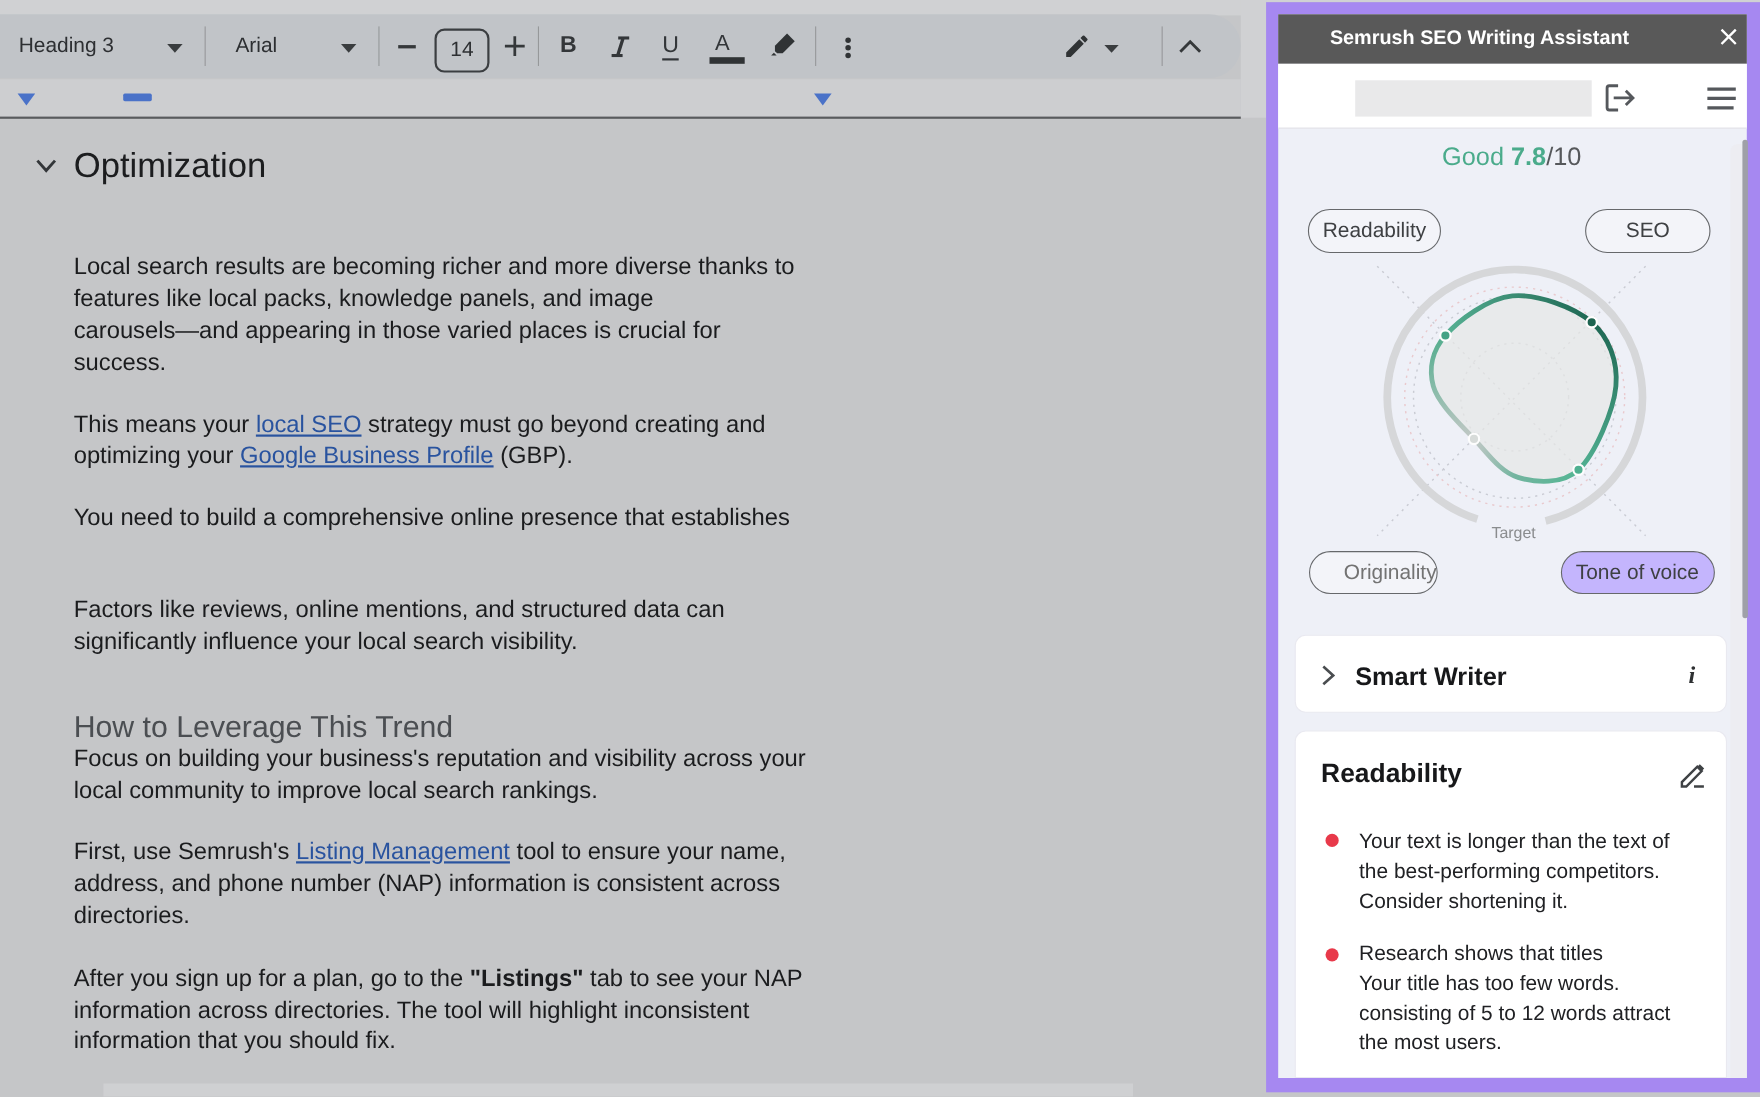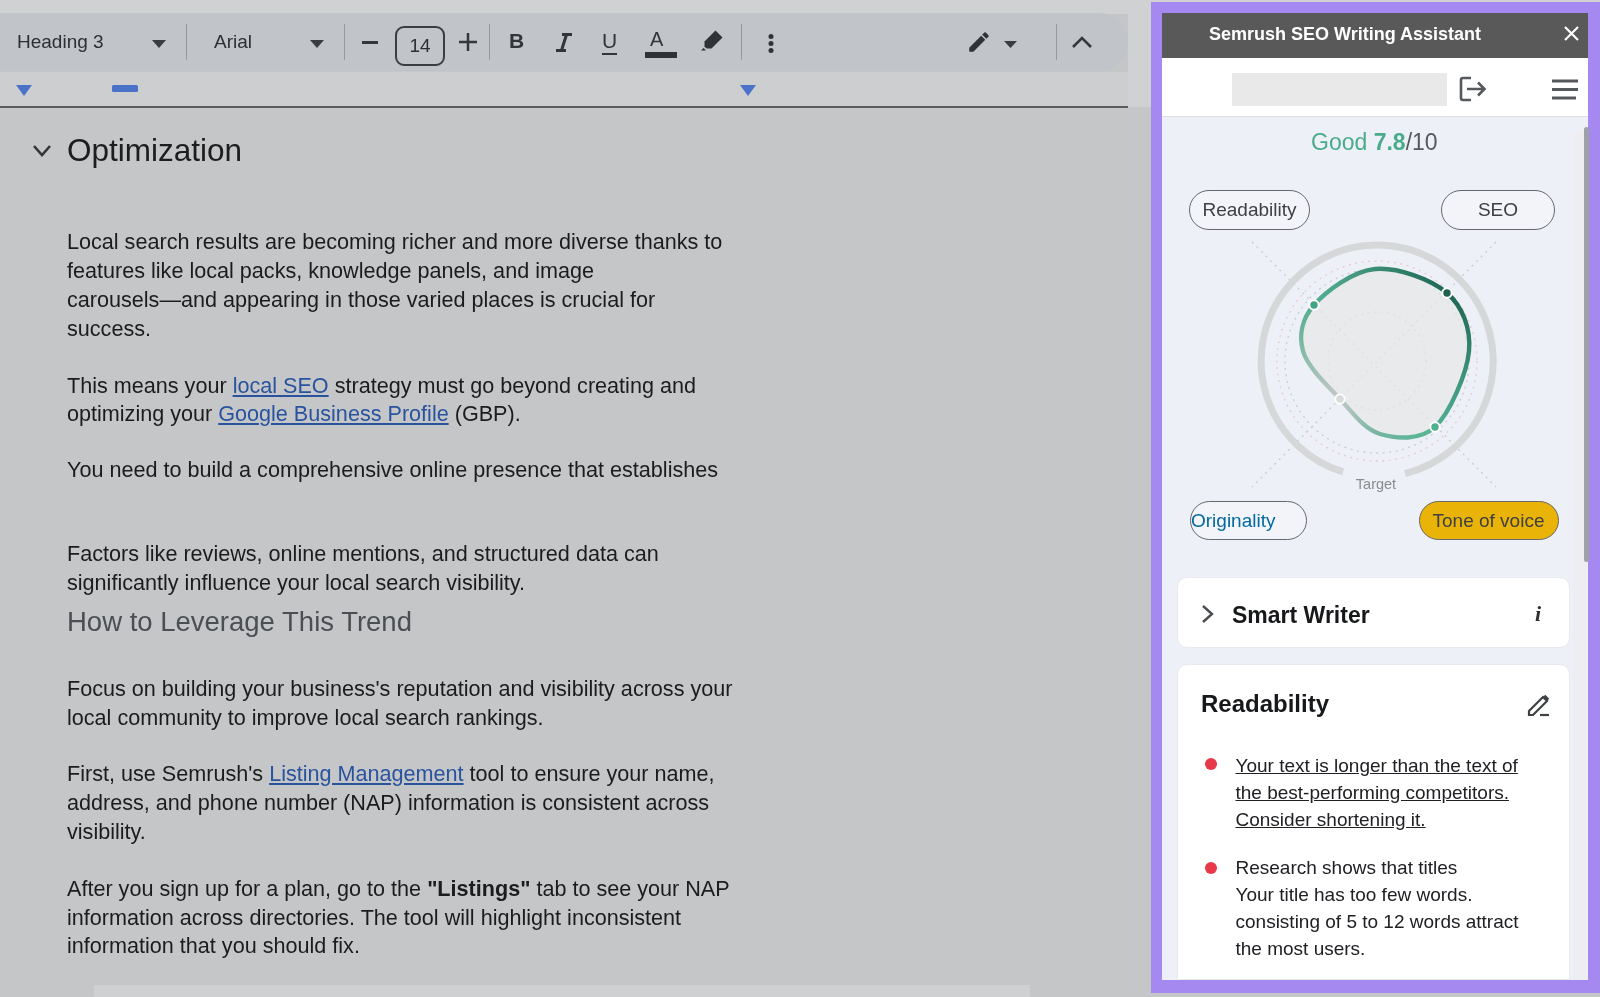--- a/index.html
+++ b/index.html
@@ -95,31 +95,31 @@
 
 <div class="abs doc" style="left:67px;top:455.5px;">
   <div class="line">You need to build a comprehensive online presence that establishes</div>
 </div>
 
 <div class="abs doc" style="left:67px;top:540.2px;">
   <div class="line">Factors like reviews, online mentions, and structured data can</div>
   <div class="line">significantly influence your local search visibility.</div>
 </div>
 
-<div class="abs line" style="left:67px;top:606px;font-size:27.5px;color:#4b4e52;">How to Leverage This Trend</div>
+<div class="abs line" style="left:67px;top:645px;font-size:27.5px;color:#4b4e52;">How to Leverage This Trend</div>
 
 <div class="abs doc" style="left:67px;top:675.2px;">
   <div class="line">Focus on building your business's reputation and visibility across your</div>
   <div class="line">local community to improve local search rankings.</div>
 </div>
 
 <div class="abs doc" style="left:67px;top:760.2px;">
   <div class="line">First, use Semrush's <a>Listing Management</a> tool to ensure your name,</div>
   <div class="line">address, and phone number (NAP) information is consistent across</div>
-  <div class="line">visibility.</div>
+  <div class="line">directories.</div>
 </div>
 
 <div class="abs doc" style="left:67px;top:875px;">
   <div class="line">After you sign up for a plan, go to the <b>"Listings"</b> tab to see your NAP</div>
   <div class="line">information across directories. The tool will highlight inconsistent</div>
   <div class="line">information that you should fix.</div>
 </div>
 
 <div class="abs" style="left:94px;top:985px;width:936px;height:12px;background:#cfd0d2;"></div>
 
@@ -139,22 +139,22 @@
     <path d="M8 13 H25 M19 6.5 L25.5 13 L19 19.5" stroke="#55585c" stroke-width="2.6" fill="none"></path>
   </svg>
 <svg class="abs" style="left:1552px;top:79px;" width="27" height="22">
     <path d="M0 2 H26 M0 10.5 H26 M0 19 H24" stroke="#55585c" stroke-width="3"></path>
   </svg>
 
 <div class="abs line" style="left:1311px;top:129px;font-size:23px;color:#4aab8b;">Good <b>7.8</b><span style="color:#56585b;">/10</span></div>
 
 <div class="abs line" style="left:1189px;top:189.5px;width:121px;height:40.5px;border:1.5px solid #66686b;border-radius:21px;font-size:19px;color:#3e4043;text-align:center;line-height:38px;background:#f3f4f9;">Readability</div>
 <div class="abs line" style="left:1441px;top:189.5px;width:114px;height:40.5px;border:1.5px solid #66686b;border-radius:21px;font-size:19px;color:#3e4043;text-align:center;line-height:38px;background:#f3f4f9;">SEO</div>
-<div class="abs line" style="left:1190px;top:500.5px;width:117px;height:39.5px;border:1.5px solid #66686b;border-radius:20px;font-size:19px;color:#0369a1;text-align:left;line-height:37px;background:#f3f4f9;">Originality</div>
-<div class="abs line" style="left:1418.5px;top:500.5px;width:140px;height:39.5px;border:1.5px solid #66686b;border-radius:20px;font-size:19px;color:#3e4043;text-align:center;line-height:37px;background:#eab308;">Tone of voice</div>
+<div class="abs line" style="left:1190px;top:500.5px;width:117px;height:39.5px;border:1.5px solid #66686b;border-radius:20px;font-size:19px;color:#737373;text-align:right;line-height:37px;background:#f3f4f9;">Originality</div>
+<div class="abs line" style="left:1418.5px;top:500.5px;width:140px;height:39.5px;border:1.5px solid #66686b;border-radius:20px;font-size:19px;color:#3e4043;text-align:center;line-height:37px;background:#c4b5fd;">Tone of voice</div>
 
 <svg class="abs" style="left:1162px;top:13px;" width="426" height="967" viewBox="1162 13 426 967">
   <defs>
     <linearGradient id="gTop" gradientUnits="userSpaceOnUse" x1="1314" y1="305" x2="1447" y2="293">
       <stop offset="0" stop-color="#56b093"></stop>
         <stop offset="1" stop-color="#1e6753"></stop>
     </linearGradient>
     <linearGradient id="gRight" gradientUnits="userSpaceOnUse" x1="1447" y1="293" x2="1435" y2="427">
       <stop offset="0" stop-color="#1e6753"></stop>
         <stop offset="1" stop-color="#51b091"></stop>
@@ -201,21 +201,21 @@
 <div class="abs line" style="left:1535px;top:601px;font-size:22px;font-style:italic;font-family:'Liberation Serif',serif;color:#2e3032;font-weight:bold;">i</div>
 
 <div class="abs" style="left:1177px;top:664px;width:393px;height:316px;background:#fff;border:1px solid #e9e9f0;border-radius:10px 10px 0 0;"></div>
 <div class="abs line" style="left:1201px;top:690px;font-size:24px;font-weight:bold;color:#17181a;">Readability</div>
 <svg class="abs" style="left:1526px;top:692px;" width="26" height="26" viewBox="0 0 26 26">
     <path d="M3 19 V23 H7 L21 9 L17 5 Z M18.5 3.5 L22.5 7.5" stroke="#3f4245" stroke-width="2.2" fill="none"></path>
     <path d="M14 23 H23" stroke="#3f4245" stroke-width="2.2"></path>
   </svg>
 
 <div class="abs" style="left:1205px;top:758px;width:12px;height:12px;border-radius:50%;background:#e8394a;"></div>
-<div class="abs" style="left:1235.5px;top:752.8px;font-size:19px;line-height:26.9px;color:#202124;text-decoration:underline;">
+<div class="abs" style="left:1235.5px;top:752.8px;font-size:19px;line-height:26.9px;color:#202124;">
   <div class="line">Your text is longer than the text of</div>
   <div class="line">the best-performing competitors.</div>
   <div class="line">Consider shortening it.</div>
 </div>
 <div class="abs" style="left:1205px;top:862px;width:12px;height:12px;border-radius:50%;background:#e8394a;"></div>
 <div class="abs" style="left:1235.5px;top:855.2px;font-size:19px;line-height:26.9px;color:#202124;">
   <div class="line">Research shows that titles</div>
   <div class="line">Your title has too few words.</div>
   <div class="line">consisting of 5 to 12 words attract</div>
   <div class="line">the most users.</div>

